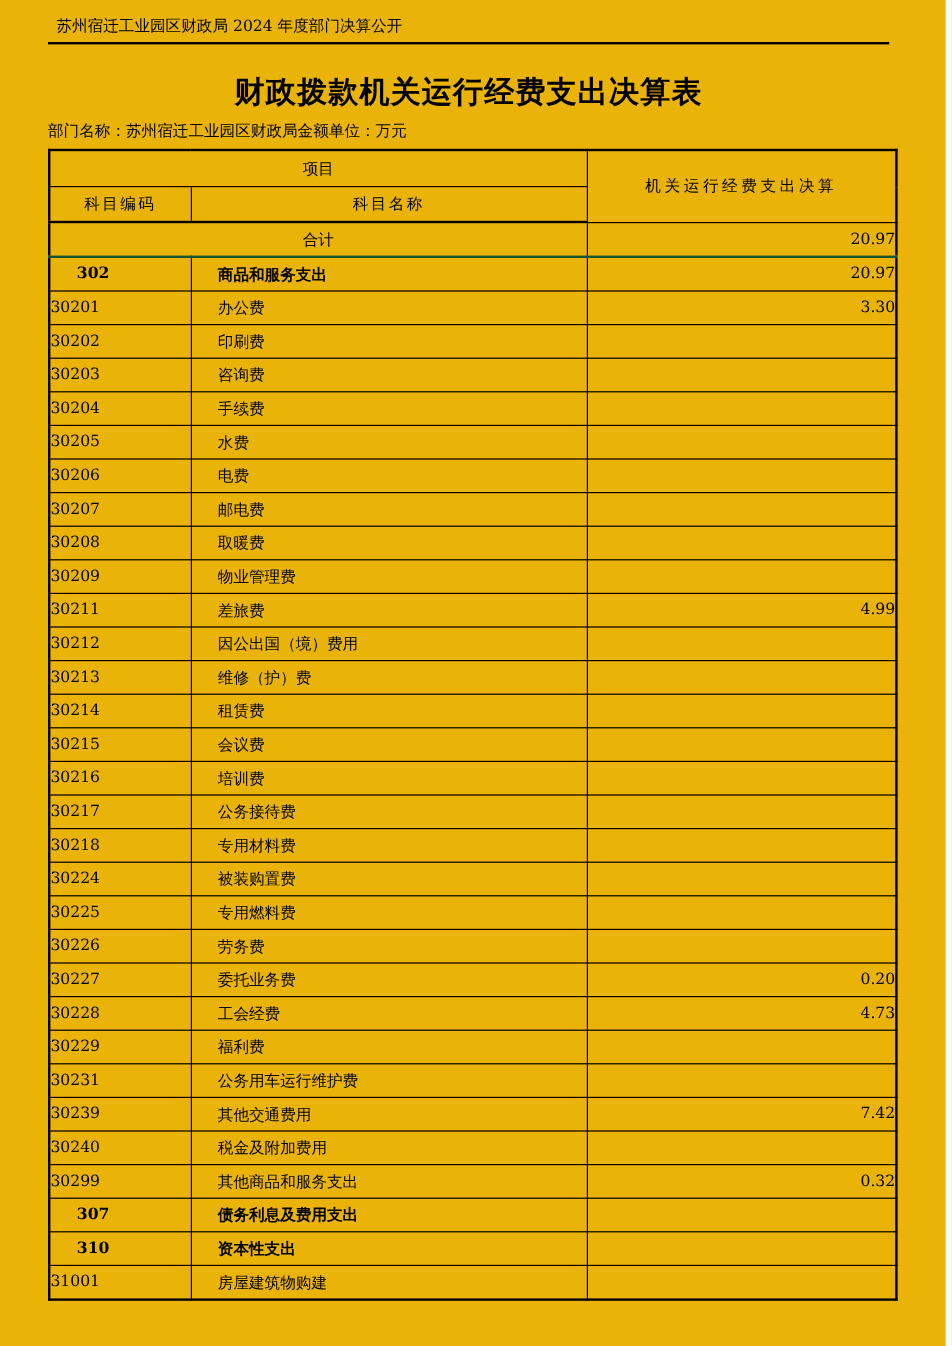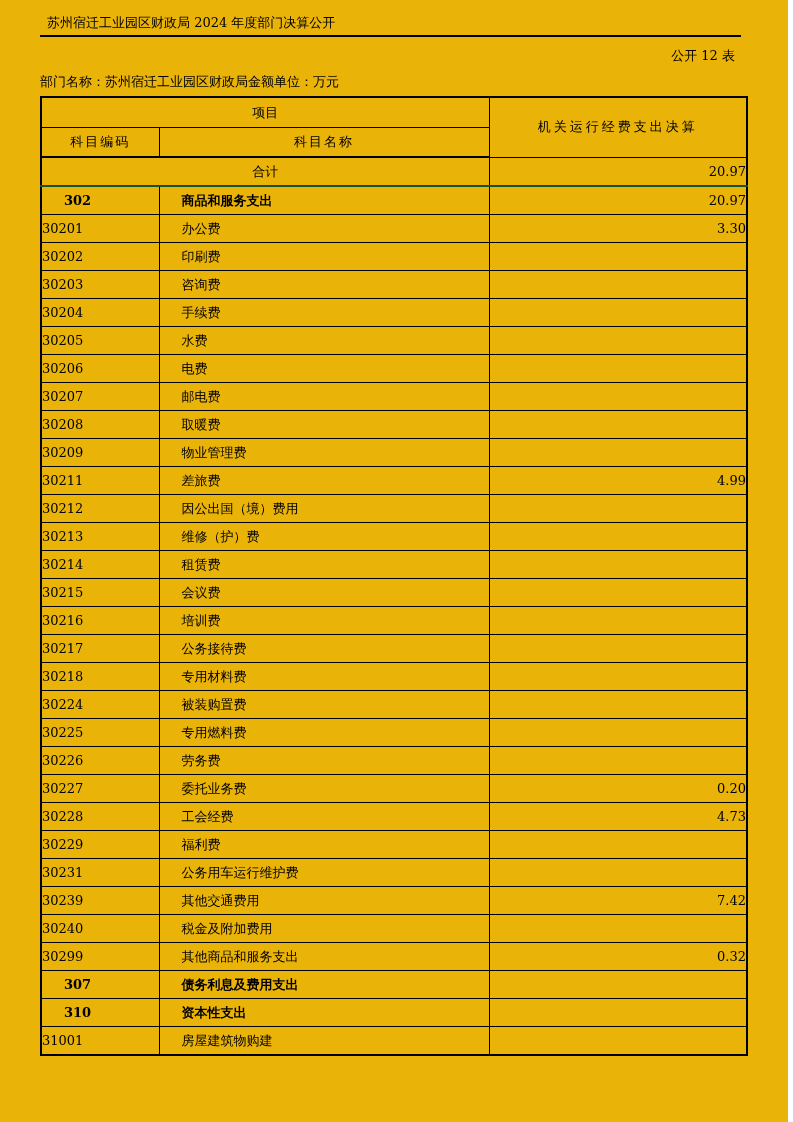--- a/index.html
+++ b/index.html
@@ -77,22 +77,22 @@
   td.cell-total-label { text-align: center; }
   tr.bold td.cell-code, tr.bold td.cell-name { font-weight: bold; padding-left: 22px; }
 </style>
 </head>
 <body>
 
 <div class="page">
 
   <div class="header-note">苏州宿迁工业园区财政局 2024 年度部门决算公开</div>
 
-
-  <div class="table-index">公开 12 表</div>
+  <div class="doc-title">财政拨款机关运行经费支出决算表</div>
+
 
   <div class="meta-row">
     <span>部门名称：苏州宿迁工业园区财政局</span>
     <span>金额单位：万元</span>
   </div>
 
   <table class="accounts">
     <colgroup>
       <col class="c-code">
       <col class="c-name">

